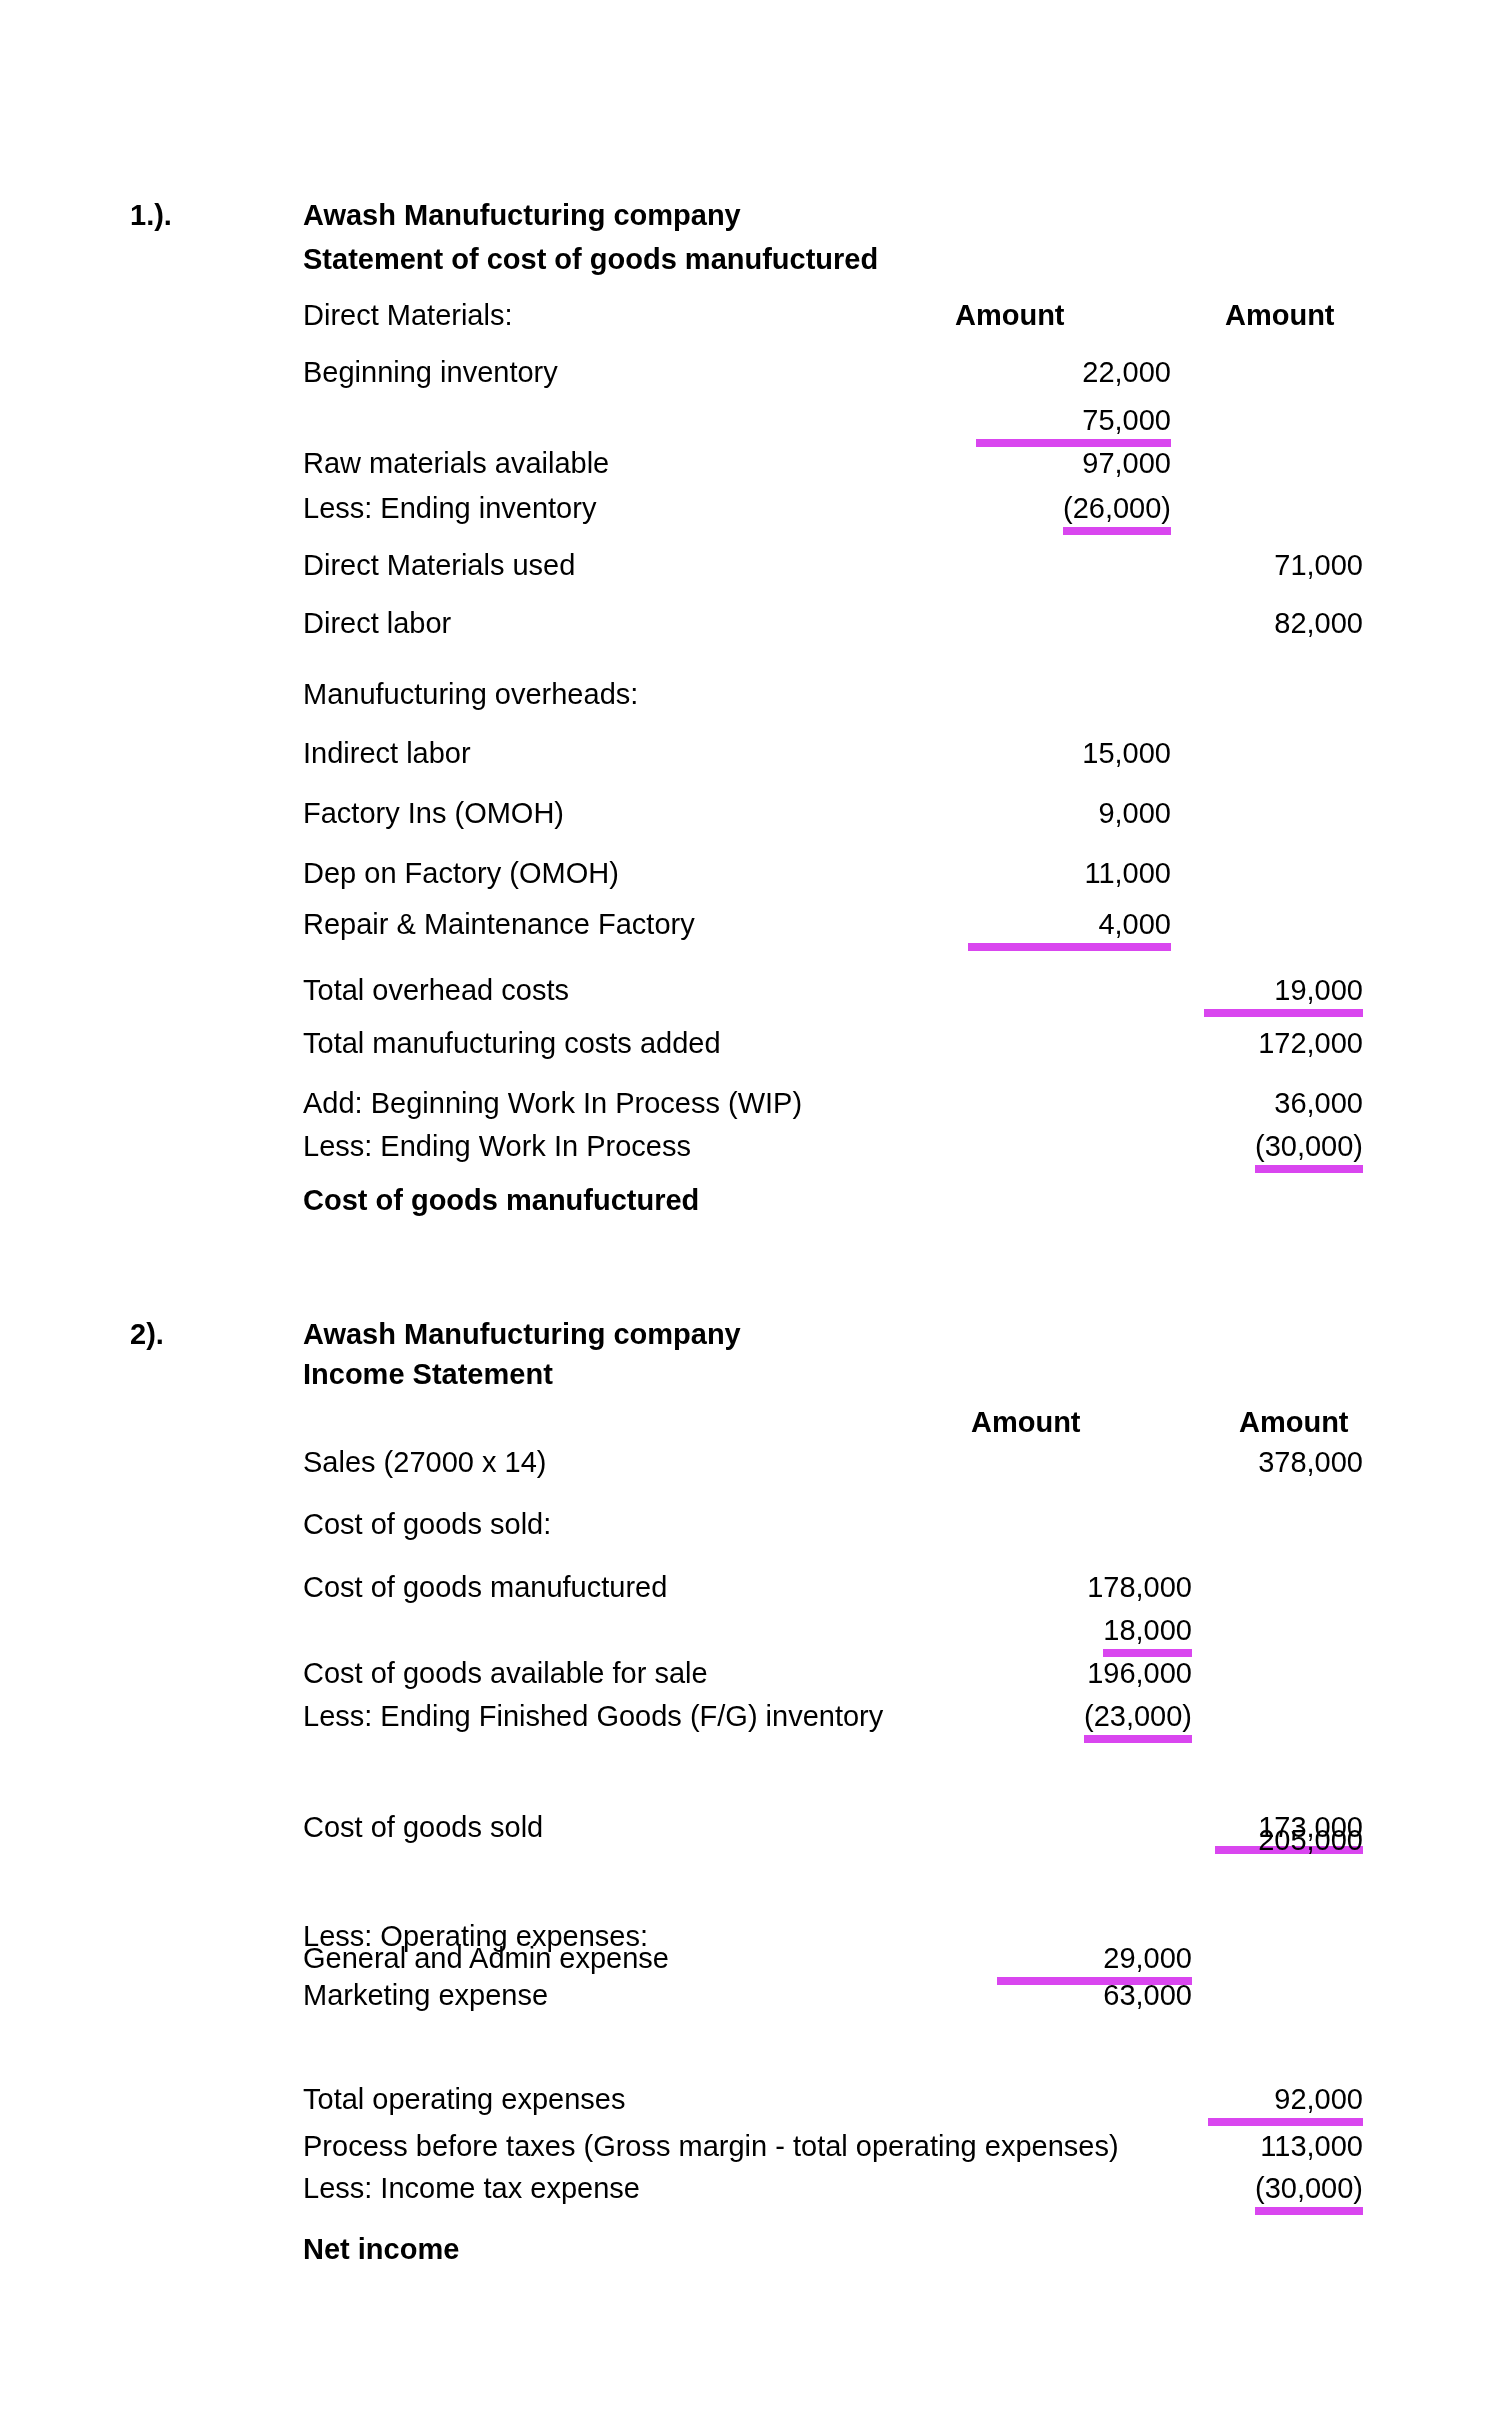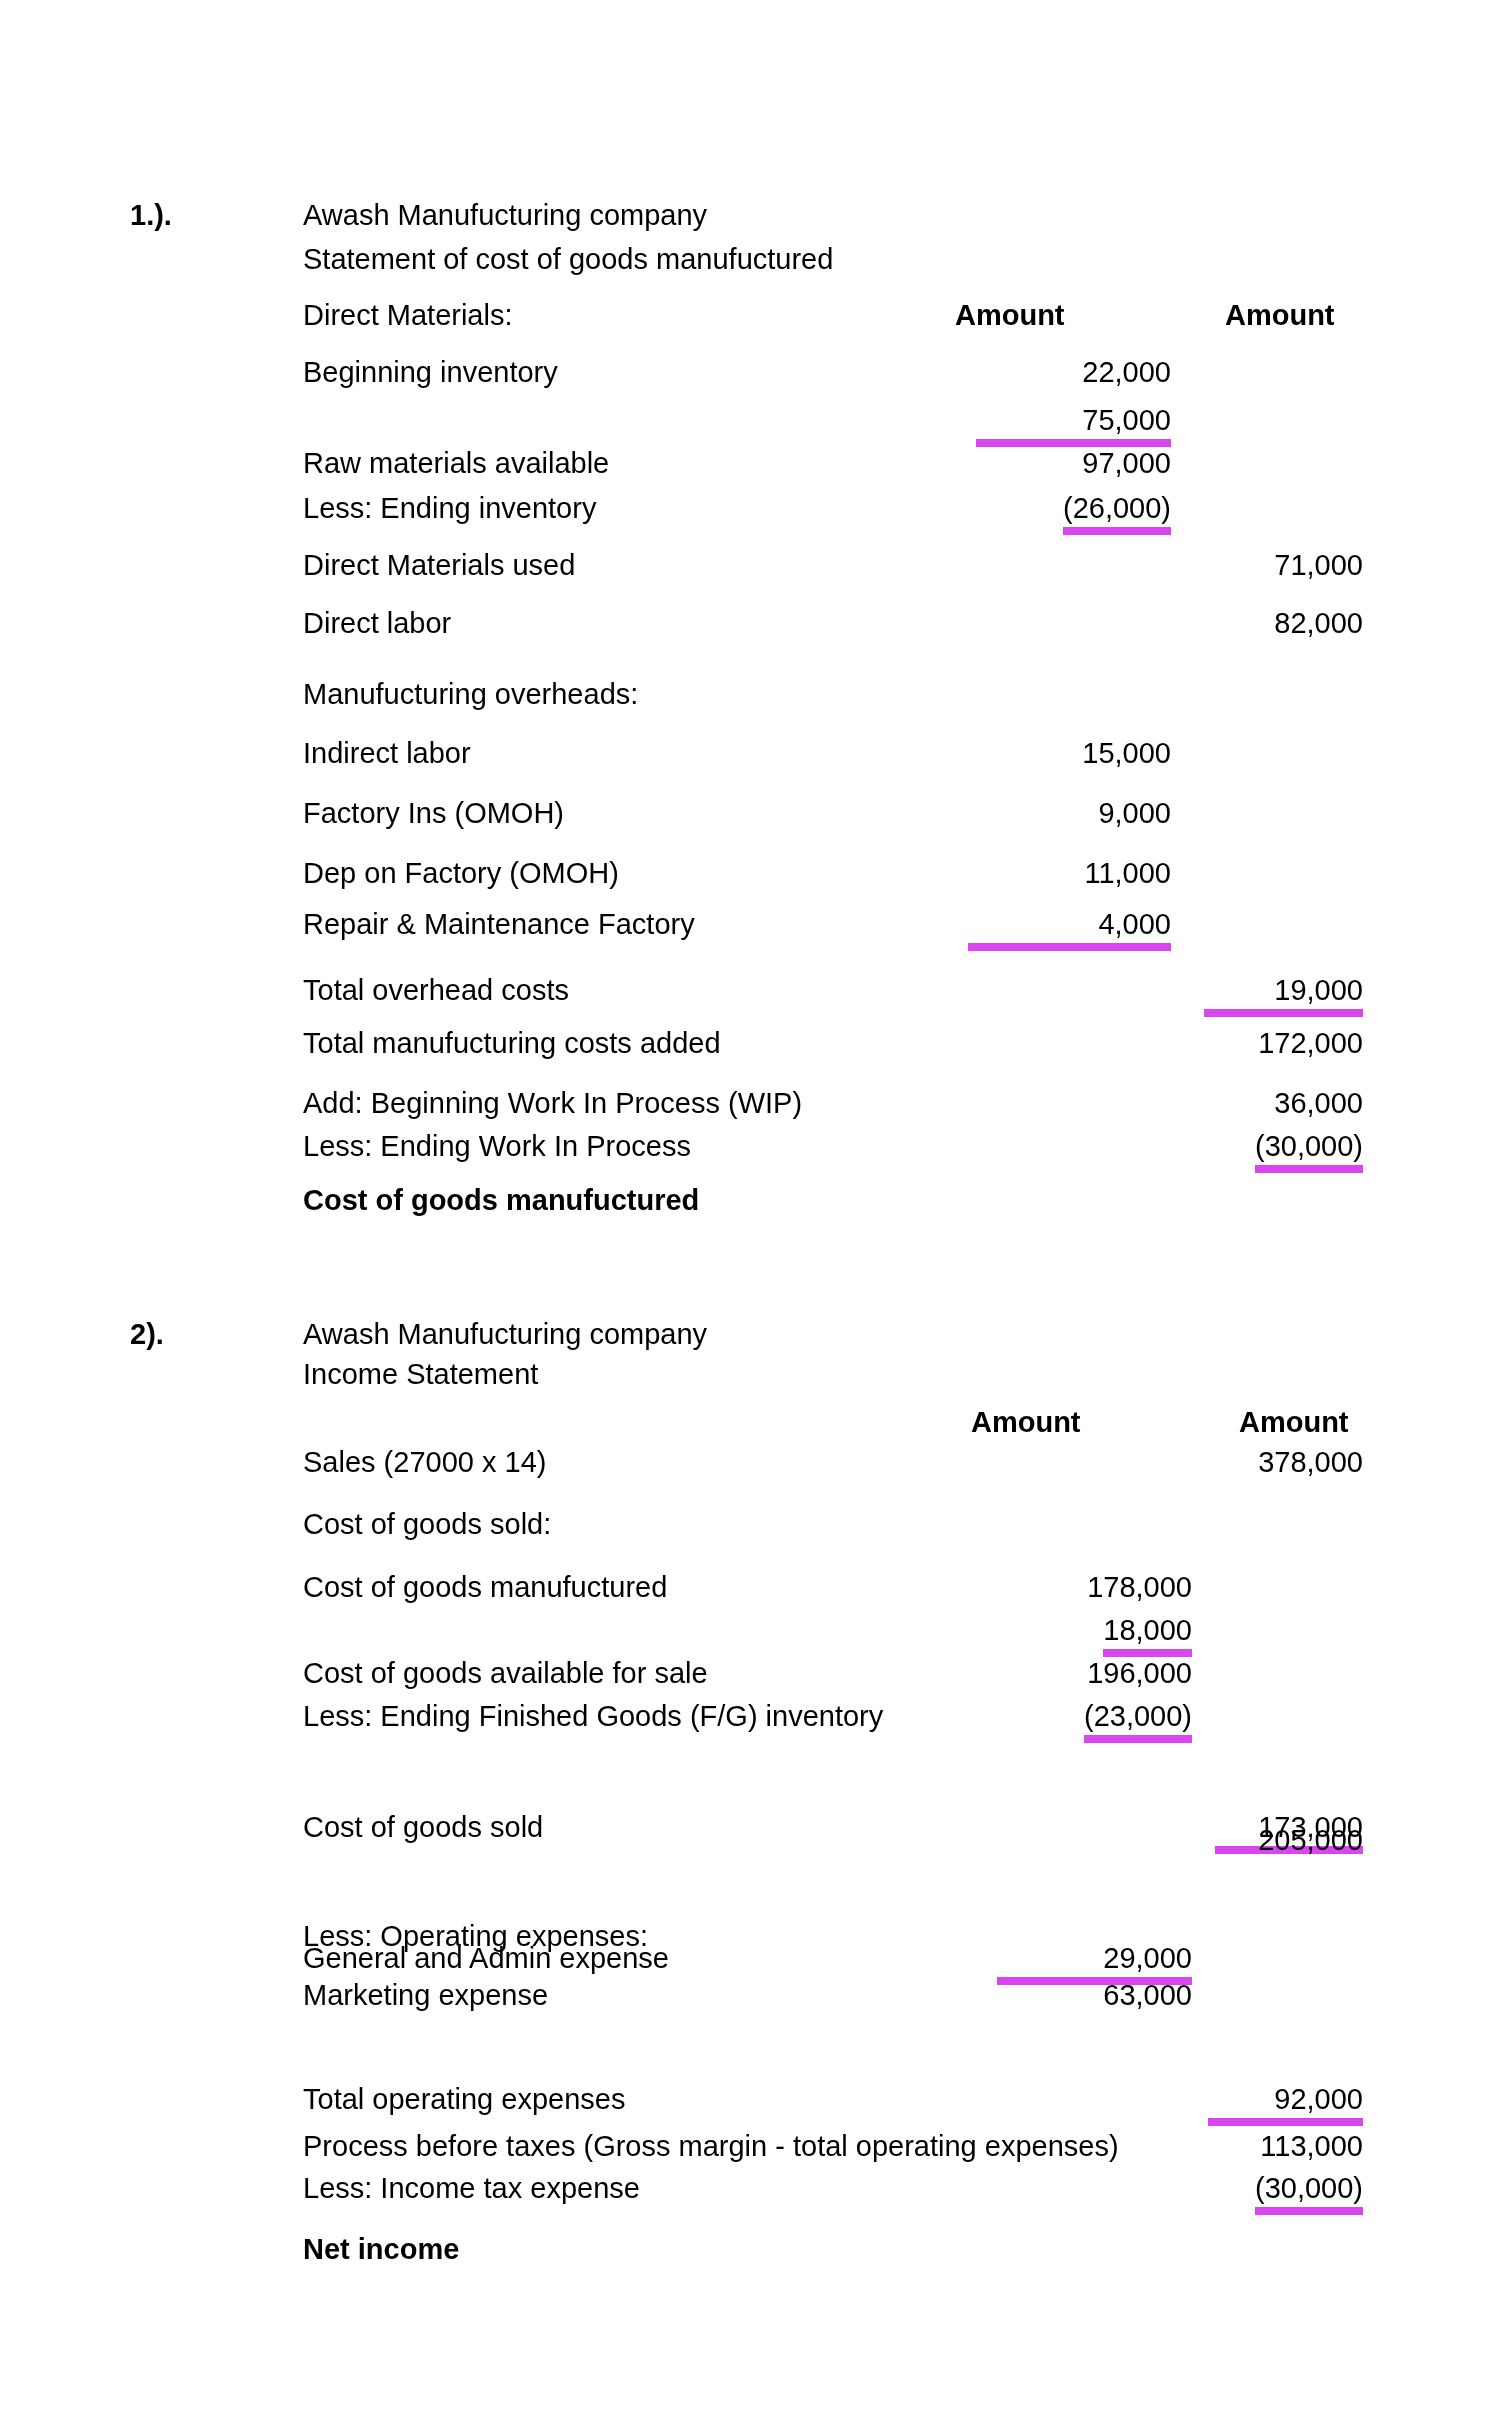--- a/index.html
+++ b/index.html
@@ -15,21 +15,21 @@
   }
   .row{
     position:absolute;
     left:0;
     width:100%;
     height:37px;
     line-height:37px;
     white-space:nowrap;
   }
   .secnum{position:absolute;left:130px;font-weight:bold;}
-  .title{position:absolute;left:303px;font-weight:normal;}
+  .title{position:absolute;left:303px;font-weight:bold;}
   .label{position:absolute;left:303px;}
   .amt{position:absolute;text-align:right;}
   .c1{right:338px;}
   .s2 .c1{right:317px;}
   .c2{right:146px;}
   .hdr{position:absolute;font-weight:bold;}
   .s1 .hdr1{left:955px;}
   .s1 .hdr2{left:1225px;}
   .s2 .hdr1{left:971px;}
   .s2 .hdr2{left:1239px;}

